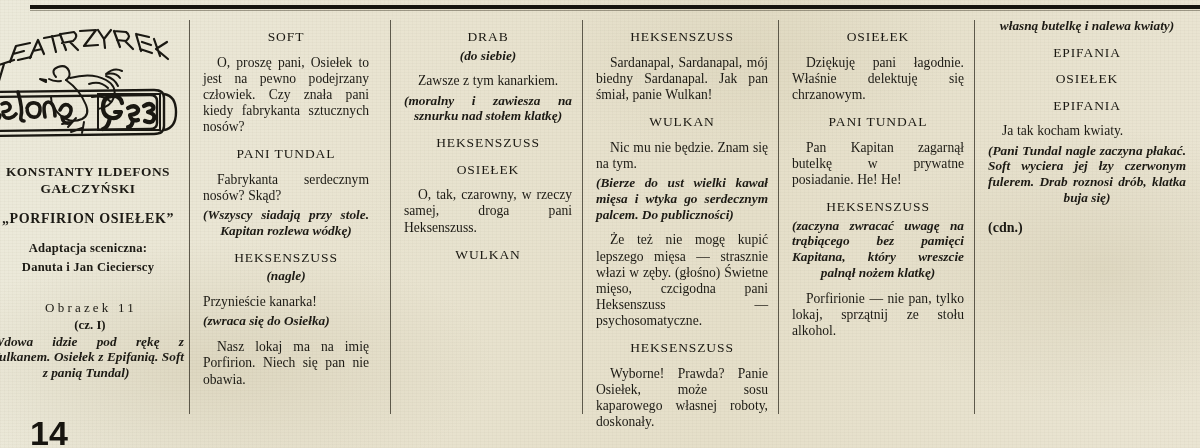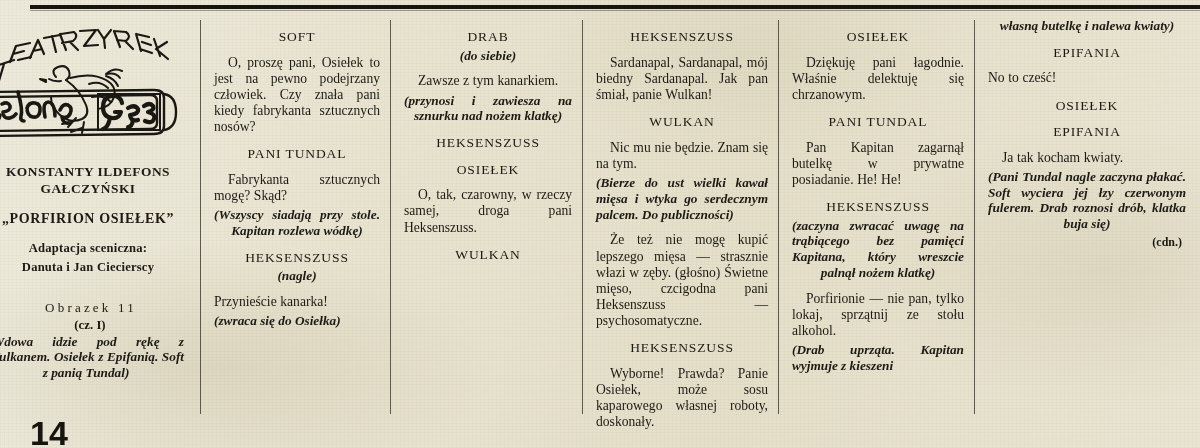--- a/index.html
+++ b/index.html
@@ -76,21 +76,21 @@
     position: absolute;
     left: 0;
     top: 2px;
     width: 1px;
     height: 394px;
     background: #3b372b;
     opacity: .8;
   }
 
   .c1 { left: 0px;    width: 200px; padding: 0 10px 0 0; }
-  .c2 { left: 200px;  width: 190px; padding: 0 10px 0 14px; }
+  .c2 { left: 189px;  width: 190px; padding: 0 10px 0 14px; }
   .c3 { left: 390px;  width: 192px; padding: 0 10px 0 14px; }
   .c4 { left: 582px;  width: 196px; padding: 0 10px 0 14px; }
   .c5 { left: 778px;  width: 196px; padding: 0 10px 0 14px; }
   .c6 { left: 974px;  width: 226px; padding: 0 14px 0 14px; }
 
   
   .speaker {
     text-align: center;
     font-size: 13.5px;
     letter-spacing: .9px;
@@ -192,24 +192,23 @@
     left: 30px;
     bottom: -2px;
     font-size: 34px;
     font-weight: bold;
     letter-spacing: 0px;
     line-height: 1;
     color: #17150f;
     font-family: "Liberation Sans", sans-serif;
   }
   .cont {
-    text-align: right;
-    font-weight: bold;
-    font-size: 12px;
-    margin-top: 3px;
+    font-weight: bold;
+    font-size: 14px;
+    margin-top: 14px;
     padding-right: 4px;
   }
 </style>
 </head>
 <body>
 
 <div id="page">
 
   <div class="top-rule"></div>
   <div class="top-rule-thin"></div>
@@ -288,35 +287,36 @@
 
       <div class="page-num">14</div>
     </div>
 
     <div class="col c2">
         <div class="rule-l"></div>
         <div class="body">
           <div class="speaker">SOFT</div>
           <div class="dlg">O, proszę pani, Osiełek to jest na pewno podejrzany człowiek. Czy znała pani kiedy fabrykanta sztucznych nosów?</div>
           <div class="speaker">PANI TUNDAL</div>
-          <div class="dlg">Fabrykanta sztucznych mogę? Skąd?</div>
+          <div class="dlg">Fabrykanta serdecznym nosów? Skąd?</div>
           <div class="stage">(Wszyscy siadają przy stole. Kapitan rozlewa wódkę)</div>
           <div class="speaker">HEKSENSZUSS</div>
           <div class="stage ctr">(nagle)</div>
           <div class="dlg no-ind" style="text-align: left;">Przynieście kanarka!</div>
           <div class="stage flush">(zwraca się do Osiełka)</div>
+          <div class="dlg">Nasz lokaj ma na imię Porfirion. Niech się pan nie obawia.</div>
         </div>
       </div>
     <div class="col c3">
         <div class="rule-l"></div>
         <div class="body">
           <div class="speaker">DRAB</div>
           <div class="stage ctr">(do siebie)</div>
           <div class="dlg">Zawsze z tym kanarkiem.</div>
-          <div class="stage">(przynosi i zawiesza na sznurku nad nożem klatkę)</div>
+          <div class="stage">(moralny i zawiesza na sznurku nad stołem klatkę)</div>
           <div class="speaker">HEKSENSZUSS</div>
           <div class="speaker">OSIEŁEK</div>
           <div class="dlg">O, tak, czarowny, w rzeczy samej, droga pani Heksenszuss.</div>
           <div class="speaker">WULKAN</div>
         </div>
       </div>
     <div class="col c4">
         <div class="rule-l"></div>
         <div class="body">
           <div class="speaker">HEKSENSZUSS</div>
@@ -332,29 +332,27 @@
     <div class="col c5">
         <div class="rule-l"></div>
         <div class="body">
           <div class="speaker">OSIEŁEK</div>
           <div class="dlg">Dziękuję pani łagodnie. Właśnie delektuję się chrzanowym.</div>
           <div class="speaker">PANI TUNDAL</div>
           <div class="dlg">Pan Kapitan zagarnął butelkę w prywatne posiadanie. He! He!</div>
           <div class="speaker">HEKSENSZUSS</div>
           <div class="stage">(zaczyna zwracać uwagę na trąbiącego bez pamięci Kapitana, który wreszcie palnął nożem klatkę)</div>
           <div class="dlg">Porfirionie — nie pan, tylko lokaj, sprzątnij ze stołu alkohol.</div>
-          <div class="stage flush">(Drab uprząta. Kapitan wyjmuje z kieszeni</div>
         </div>
       </div>
     <div class="col c6">
         <div class="rule-l"></div>
         <div class="body">
           <div class="stage">własną butelkę i nalewa kwiaty)</div>
           <div class="speaker">EPIFANIA</div>
-          <div class="dlg no-ind" style="text-align: center;">No to cześć!</div>
           <div class="speaker">OSIEŁEK</div>
           <div class="speaker">EPIFANIA</div>
           <div class="dlg">Ja tak kocham kwiaty.</div>
           <div class="stage">(Pani Tundal nagle zaczyna płakać. Soft wyciera jej łzy czerwonym fulerem. Drab roznosi drób, klatka buja się)</div>
           <div class="cont">(cdn.)</div>
         </div>
       </div>
 
   </div>
 

